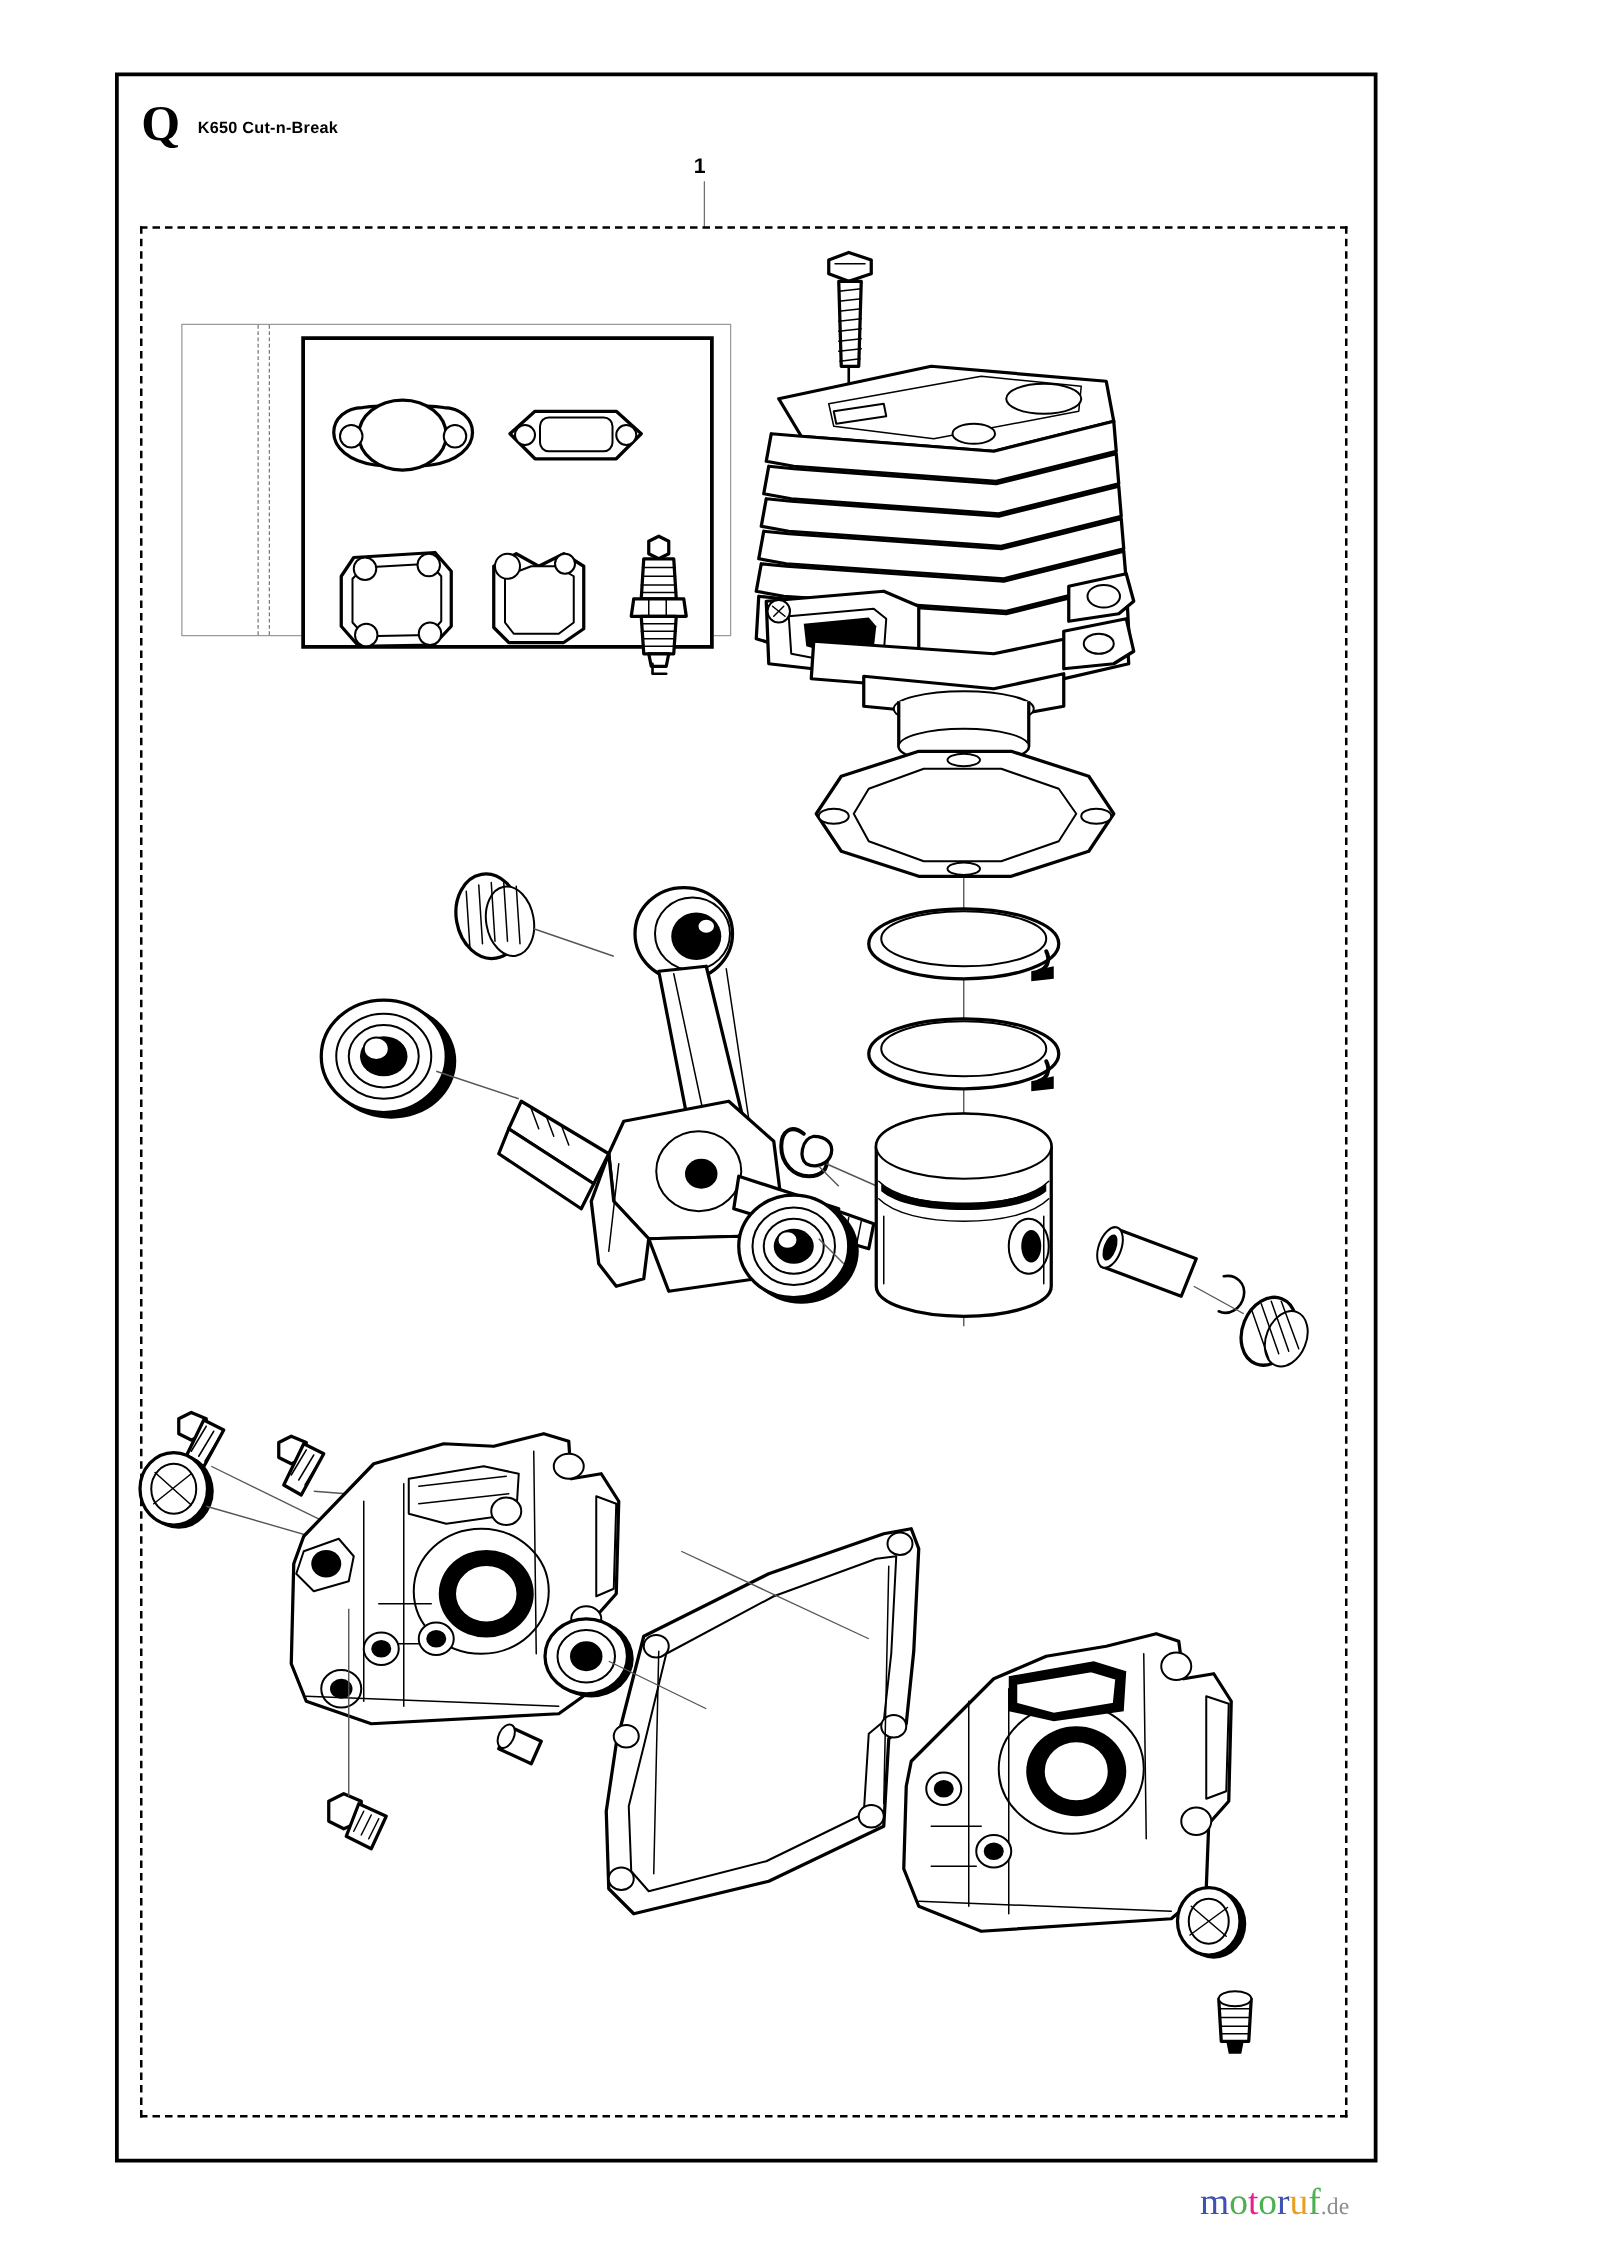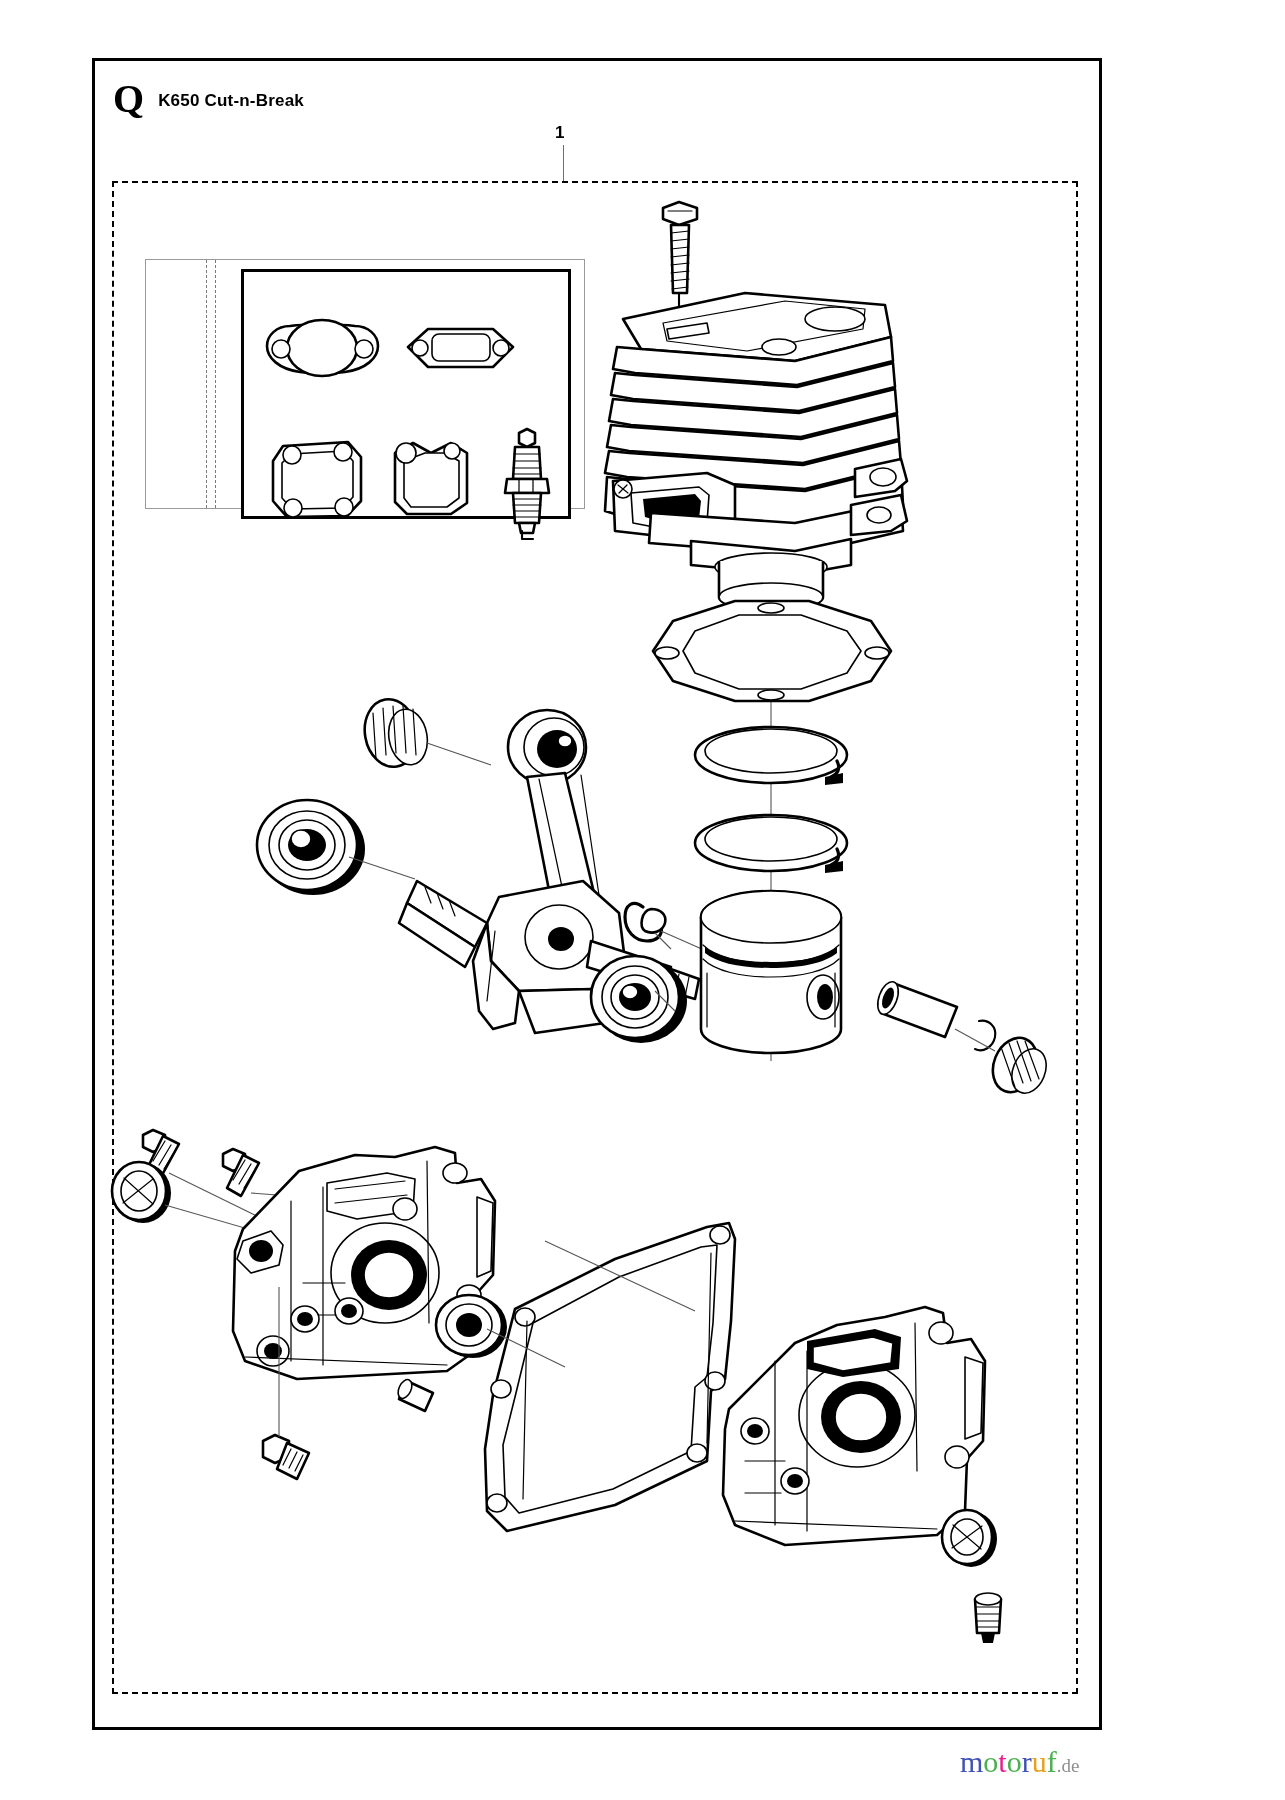--- a/index.html
+++ b/index.html
@@ -47,21 +47,21 @@
   #section-letter {
     font-family: "Liberation Serif", serif;
     font-weight: bold;
     font-size: 40px;
     line-height: 40px;
     color: #000000;
   }
   #header-title {
     font-family: "Liberation Sans", sans-serif;
     font-weight: bold;
-    font-size: 17px;
+    font-size: 13px;
     letter-spacing: 0.2px;
     color: #000000;
     padding-bottom: 8px;
     margin-top: 12px;
   }
 
   
   #callout-1 {
     position: absolute;
     left: 460px;

